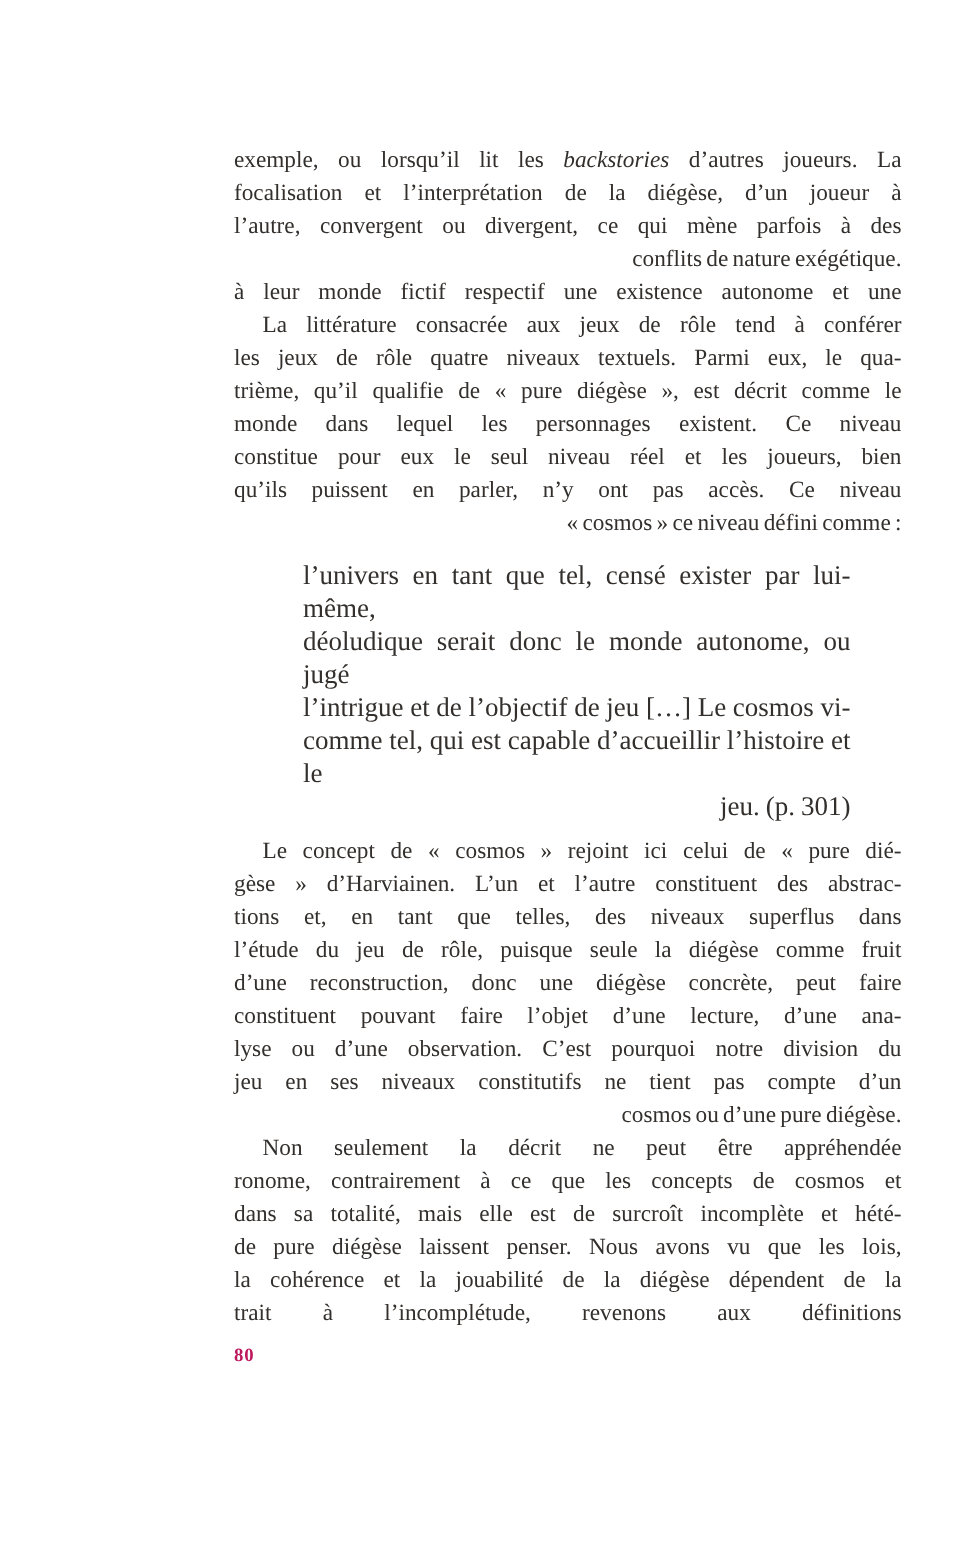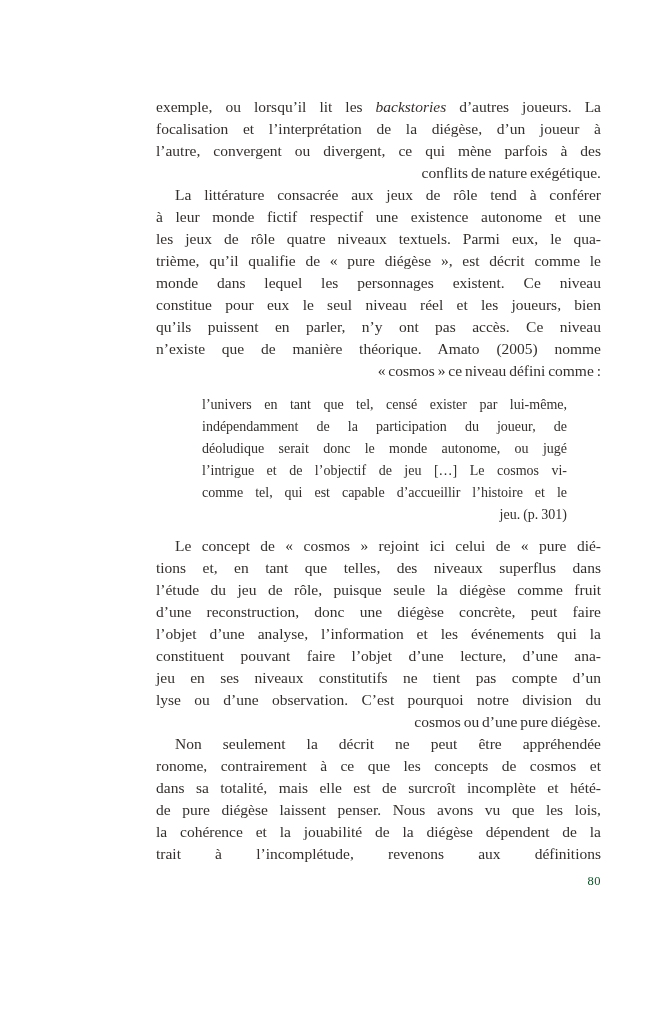--- a/index.html
+++ b/index.html
@@ -34,75 +34,74 @@
   
   .j { text-align: justify; text-align-last: justify; }
   
   .l { text-align: right; }
   
   .ind { text-indent: 19px; }
   .quote {
     margin: 12px 34px 9px 46px;
   }
   .quote .ln {
-    font-size: 14px;
+    font-size: 18px;
     word-spacing: -0.5px;
   }
   em { font-style: italic; }
   .pagenum {
     margin-top: 9px;
-    text-align: right;
+    text-align: left;
     font-size: 12.5px;
-    color: #14532d;
+    color: #be185d;
     letter-spacing: 0.5px;
+    font-weight: bold;
   }
 </style>
 </head>
 <body>
 
 <div class="page">
   <div class="text-block">
 
     <div class="para">
       <div class="ln j"><span>exemple, ou lorsqu’il lit les </span><em>backstories</em><span> d’autres joueurs. La</span></div>
       <div class="ln j">focalisation et l’interprétation de la diégèse, d’un joueur à</div>
       <div class="ln j">l’autre, convergent ou divergent, ce qui mène parfois à des</div>
       <div class="ln l">conflits de nature exégétique.</div>
     </div>
 
     <div class="para">
+      <div class="ln j">à leur monde fictif respectif une existence autonome et une</div>
       <div class="ln j ind">La littérature consacrée aux jeux de rôle tend à conférer</div>
-      <div class="ln j">à leur monde fictif respectif une existence autonome et une</div>
       <div class="ln j">les jeux de rôle quatre niveaux textuels. Parmi eux, le qua-</div>
       <div class="ln j">trième, qu’il qualifie de « pure diégèse », est décrit comme le</div>
       <div class="ln j">monde dans lequel les personnages existent. Ce niveau</div>
       <div class="ln j">constitue pour eux le seul niveau réel et les joueurs, bien</div>
       <div class="ln j">qu’ils puissent en parler, n’y ont pas accès. Ce niveau</div>
-      <div class="ln j">n’existe que de manière théorique. Amato (2005) nomme</div>
       <div class="ln l">« cosmos » ce niveau défini comme :</div>
     </div>
 
     <div class="para quote">
       <div class="ln j">l’univers en tant que tel, censé exister par lui-même,</div>
-      <div class="ln j">indépendamment de la participation du joueur, de</div>
       <div class="ln j">déoludique serait donc le monde autonome, ou jugé</div>
       <div class="ln j">l’intrigue et de l’objectif de jeu […] Le cosmos vi-</div>
       <div class="ln j">comme tel, qui est capable d’accueillir l’histoire et le</div>
       <div class="ln l">jeu. (p. 301)</div>
     </div>
 
     <div class="para">
       <div class="ln j ind">Le concept de « cosmos » rejoint ici celui de « pure dié-</div>
+      <div class="ln j">gèse » d’Harviainen. L’un et l’autre constituent des abstrac-</div>
       <div class="ln j">tions et, en tant que telles, des niveaux superflus dans</div>
       <div class="ln j">l’étude du jeu de rôle, puisque seule la diégèse comme fruit</div>
       <div class="ln j">d’une reconstruction, donc une diégèse concrète, peut faire</div>
-      <div class="ln j">l’objet d’une analyse, l’information et les événements qui la</div>
       <div class="ln j">constituent pouvant faire l’objet d’une lecture, d’une ana-</div>
+      <div class="ln j">lyse ou d’une observation. C’est pourquoi notre division du</div>
       <div class="ln j">jeu en ses niveaux constitutifs ne tient pas compte d’un</div>
-      <div class="ln j">lyse ou d’une observation. C’est pourquoi notre division du</div>
       <div class="ln l">cosmos ou d’une pure diégèse.</div>
     </div>
 
     <div class="para">
       <div class="ln j ind">Non seulement la décrit ne peut être appréhendée</div>
       <div class="ln j">ronome, contrairement à ce que les concepts de cosmos et</div>
       <div class="ln j">dans sa totalité, mais elle est de surcroît incomplète et hété-</div>
       <div class="ln j">de pure diégèse laissent penser. Nous avons vu que les lois,</div>
       <div class="ln j">la cohérence et la jouabilité de la diégèse dépendent de la</div>
       <div class="ln j">trait à l’incomplétude, revenons aux définitions</div>

